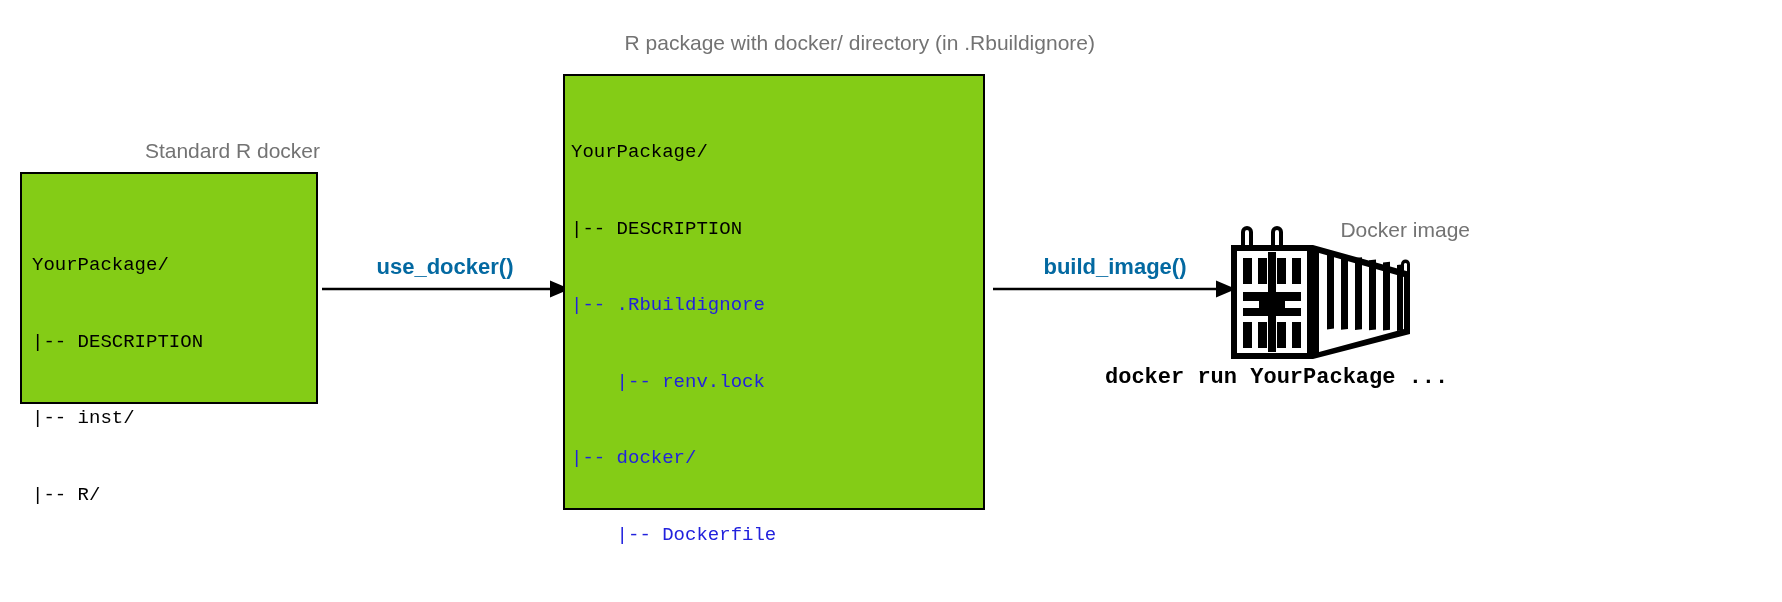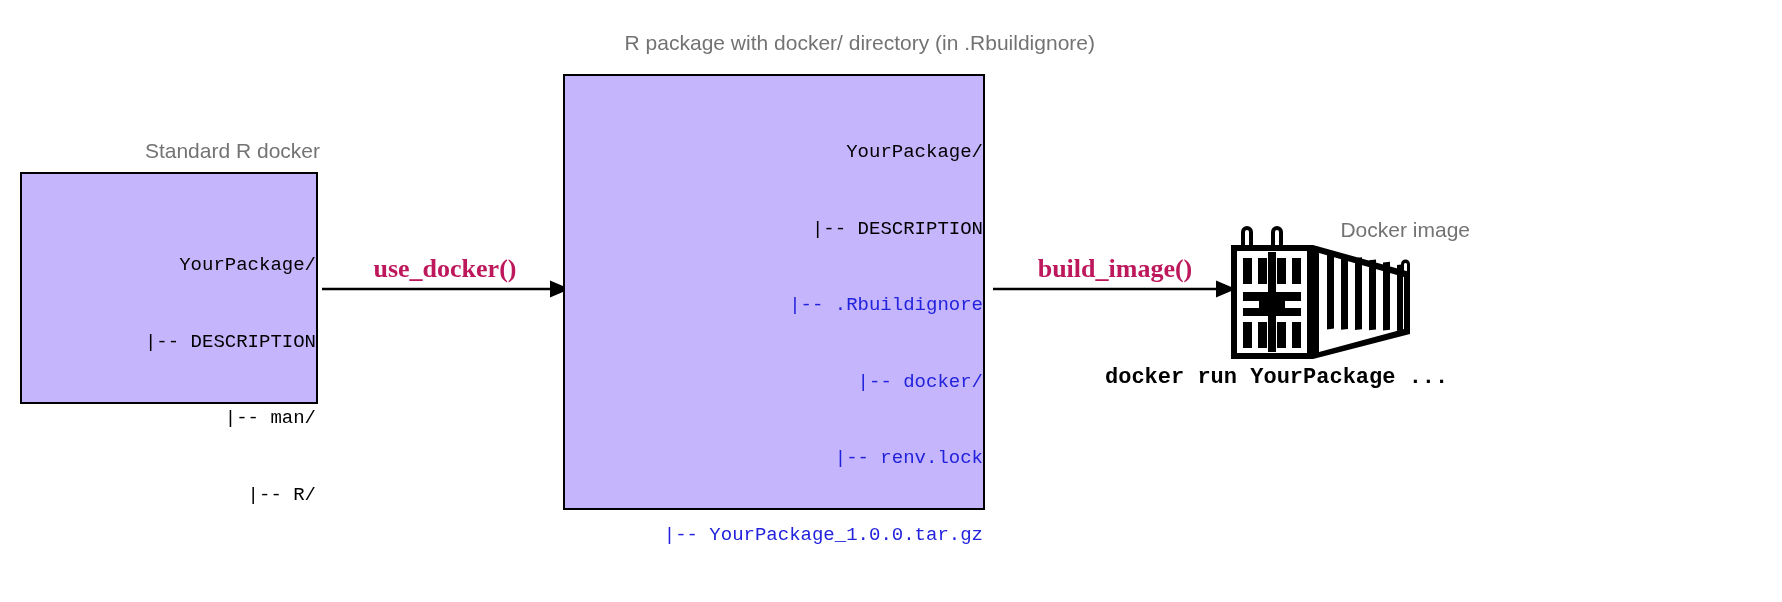--- a/index.html
+++ b/index.html
@@ -15,39 +15,38 @@
   .caption{
     font-family:"Liberation Sans", sans-serif;
     font-size:21px;
     color:#737373;
     white-space:nowrap;
     text-align:right;
   }
 
   .treebox{
     border:2px solid #000000;
-    background:#c4b5fd;
+    background:#84cc16;
     box-sizing:border-box;
-    text-align:right;
   }
   .tree{
     font-family:"Liberation Mono", monospace;
     font-size:19px;
     line-height:25.5px;
     white-space:pre;
     color:#000000;
   }
   .tree .blue{color:#2222dd;margin-top:40px;}
   .tree .blk{color:#000000;}
 
   .arrowlabel{
-    font-family:Liberation Serif, serif;
-    font-size:26px;
+    font-family:Liberation Sans, sans-serif;
+    font-size:22px;
     font-weight:bold;
-    color:#be185d;
+    color:#0369a1;
     white-space:nowrap;
     text-align:center;
   }
 
   .runcmd{
     font-family:"Liberation Mono", monospace;
     font-size:22px;
     font-weight:bold;
     color:#000000;
     white-space:nowrap;
@@ -58,21 +57,21 @@
 </style>
 </head>
 <body>
 
 <div class="abs caption" style="left:20px;top:139px;width:300px;">Standard R docker</div>
 
 <div class="abs treebox" style="left:20px;top:172px;width:298px;height:232px;">
   <div class="tree" style="padding:28px 0 0 10px;">
     <div><span class="blk">YourPackage/</span></div>
     <div><span class="blk">|-- DESCRIPTION</span></div>
-    <div><span class="blk">|-- man/</span></div>
+    <div><span class="blk">|-- inst/</span></div>
     <div><span class="blk">|-- R/</span></div>
     
     
   </div>
 </div>
 
 <div class="abs arrowlabel" style="left:330px;top:254px;width:230px;">use_docker()</div>
 
 <div class="abs" style="left:322px;top:275px;width:250px;height:30px;">
   <svg width="250" height="30" viewBox="0 0 250 30" aria-hidden="true">
@@ -81,22 +80,23 @@
   </svg>
 </div>
 
 <div class="abs caption" style="left:455px;top:31px;width:640px;">R package with docker/ directory (in .Rbuildignore)</div>
 
 <div class="abs treebox" style="left:563px;top:74px;width:422px;height:436px;">
   <div class="tree" style="padding:13px 0 0 6px;">
     <div><span class="blk">YourPackage/</span></div>
     <div><span class="blk">|-- DESCRIPTION</span></div>
     <div><span class="blue">|-- .Rbuildignore</span></div>
+    <div><span class="blue">    |-- renv.lock</span></div>
     <div><span class="blue">|-- docker/</span></div>
-    <div><span class="blue">    |-- renv.lock</span></div>
+    <div><span class="blue">    |-- Dockerfile</span></div>
     <div><span class="blue">    |-- YourPackage_1.0.0.tar.gz</span></div>
     
     
     
     
     
     
     
     
     

